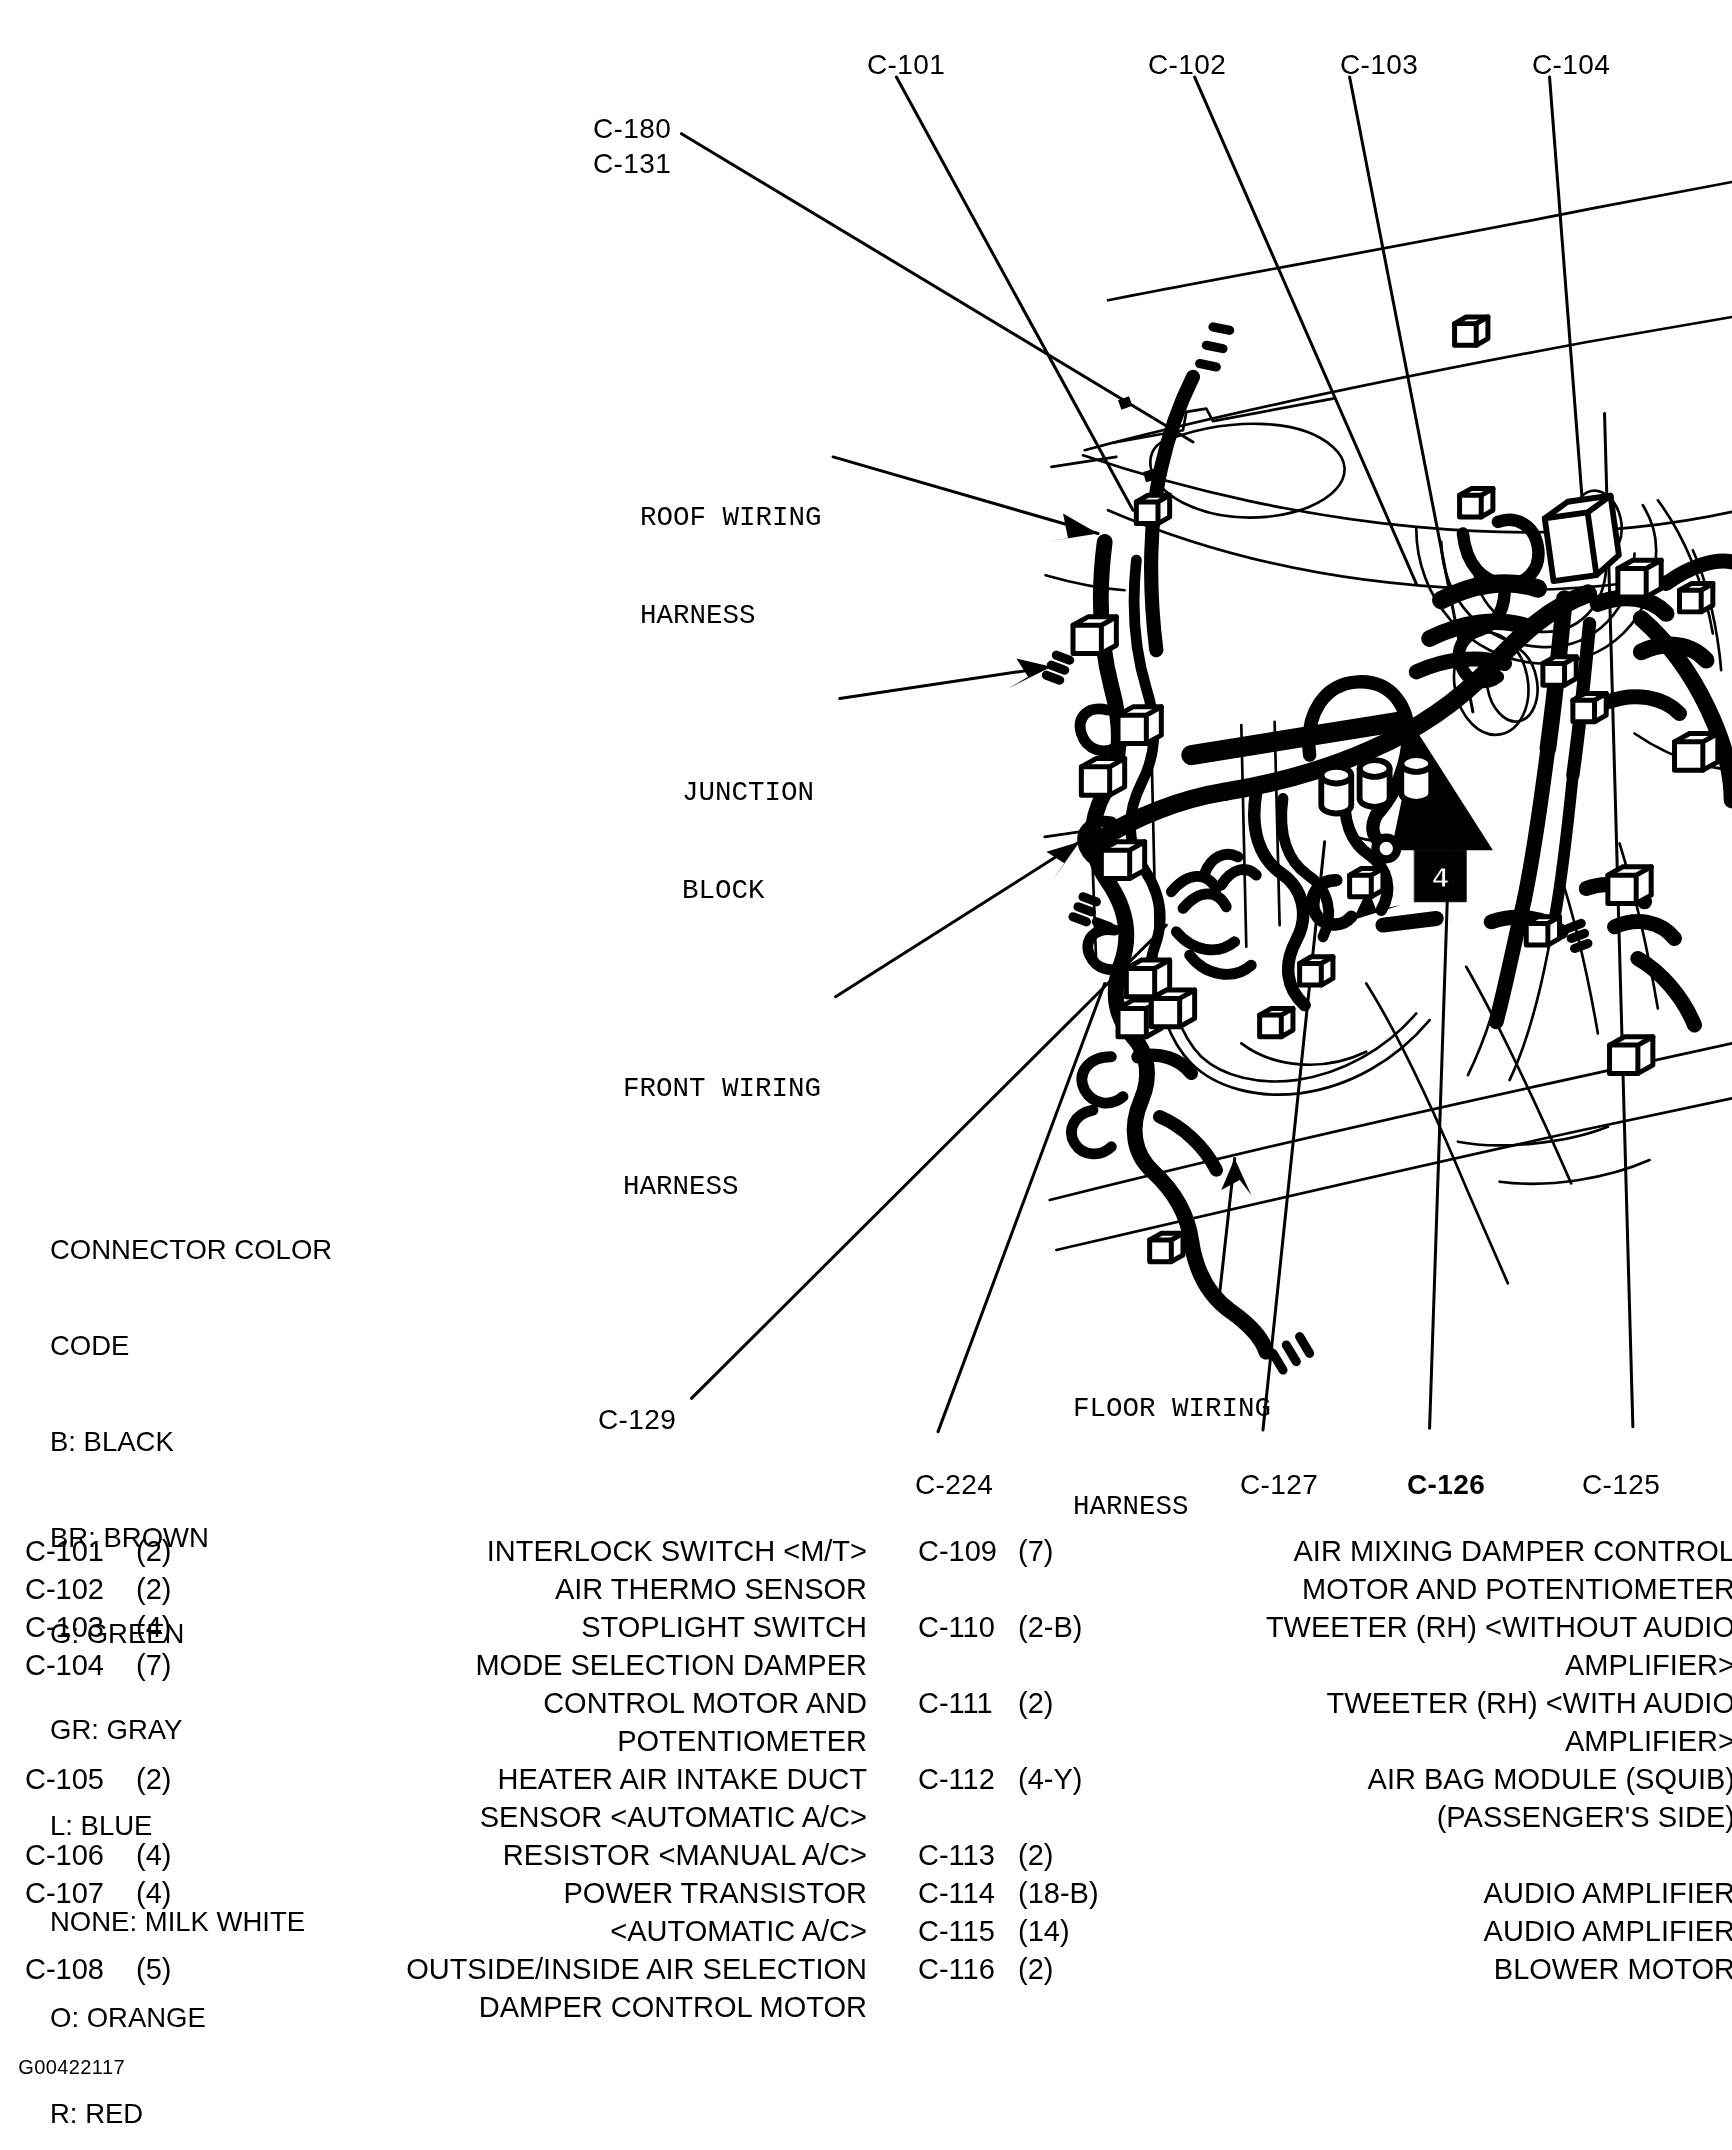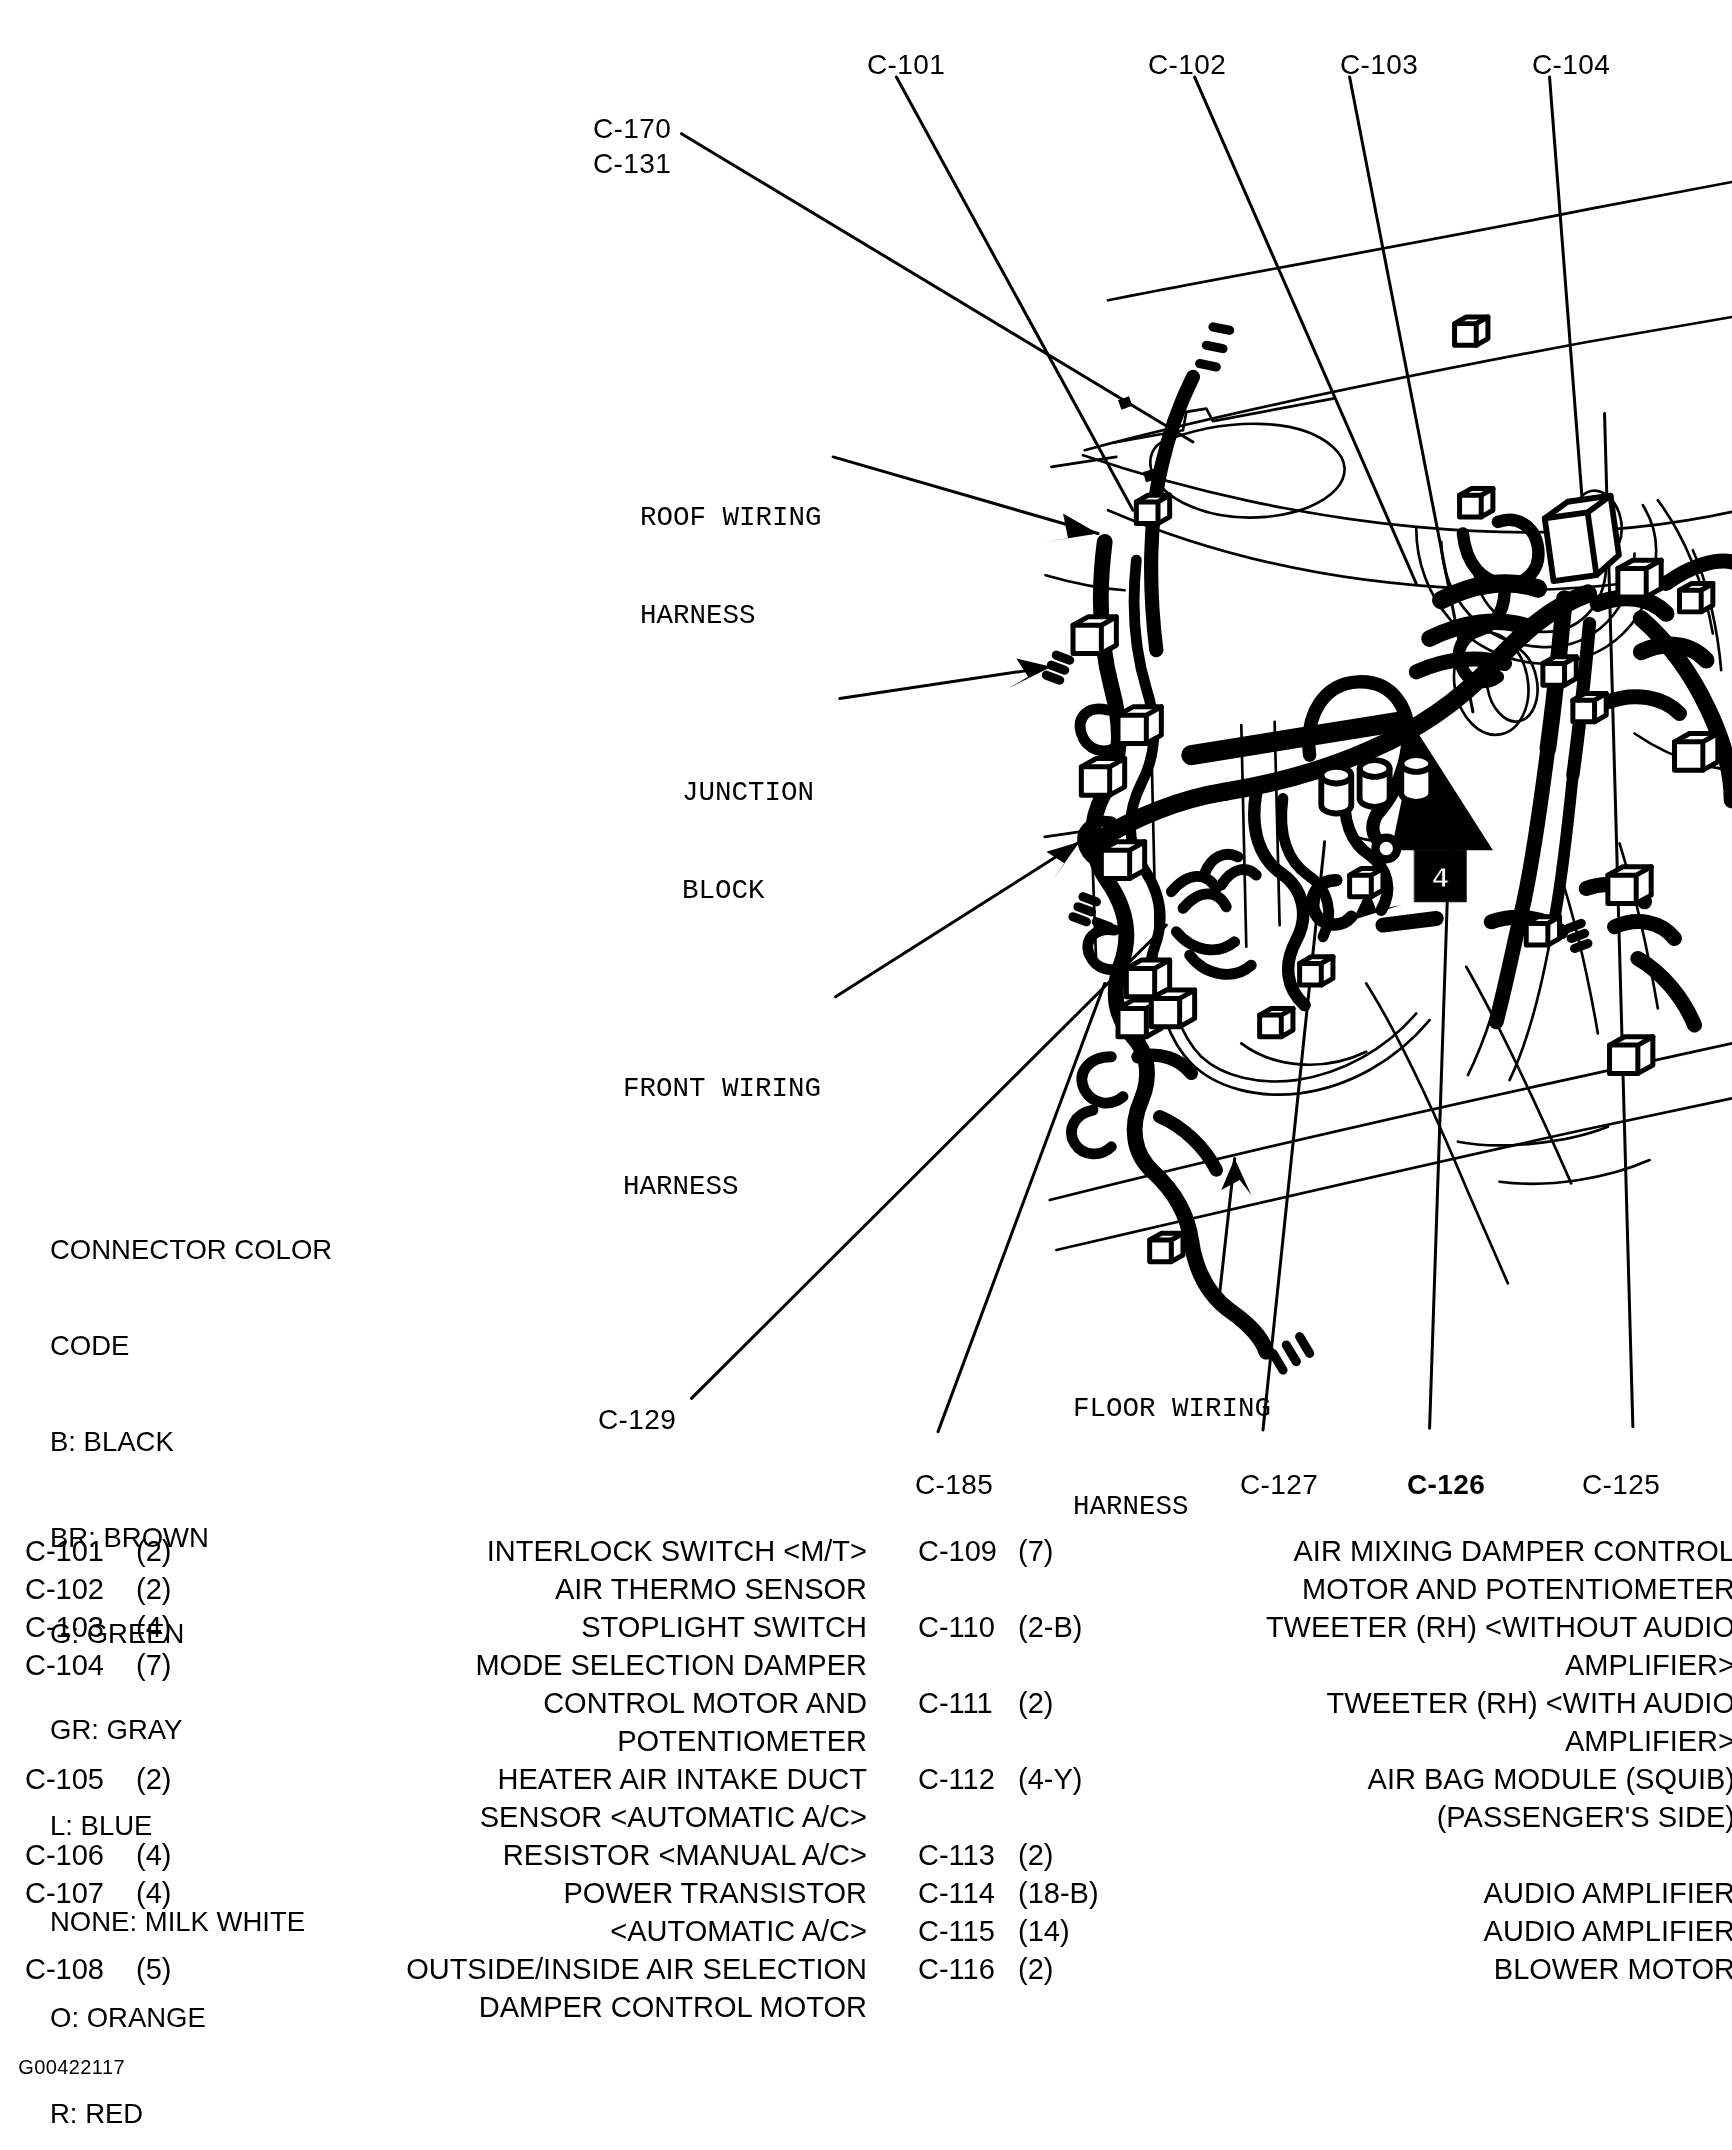--- a/index.html
+++ b/index.html
@@ -452,21 +452,21 @@
 
   </g>
 </svg>
 </div>
 
 <div class="callout" style="left:867px; top:48px;">C-101</div>
 <div class="callout" style="left:1148px; top:48px;">C-102</div>
 <div class="callout" style="left:1340px; top:48px;">C-103</div>
 <div class="callout" style="left:1532px; top:48px;">C-104</div>
 
-<div class="callout" style="left:593px; top:112px;">C-170</div>
+<div class="callout" style="left:593px; top:112px;">C-180</div>
 <div class="callout" style="left:593px; top:147px;">C-131</div>
 
 <div class="harness-label" style="left:640px; top:437px;">
   <div>ROOF WIRING</div>
   <div>HARNESS</div>
 </div>
 
 <div class="harness-label" style="left:682px; top:712px;">
   <div>JUNCTION</div>
   <div>BLOCK</div>
@@ -476,21 +476,21 @@
   <div>FRONT WIRING</div>
   <div>HARNESS</div>
 </div>
 
 <div class="harness-label" style="left:1073px; top:1328px;">
   <div>FLOOR WIRING</div>
   <div>HARNESS</div>
 </div>
 
 <div class="callout" style="left:598px; top:1403px;">C-129</div>
-<div class="callout" style="left:915px; top:1468px;">C-185</div>
+<div class="callout" style="left:915px; top:1468px;">C-224</div>
 <div class="callout" style="left:1240px; top:1468px;">C-127</div>
 <div class="callout" style="left:1407px; top:1468px;font-weight:bold;">C-126</div>
 <div class="callout" style="left:1582px; top:1468px;">C-125</div>
 
 <div id="color-code">
   <div>CONNECTOR COLOR</div>
   <div>CODE</div>
   <div>B: BLACK</div>
   <div>BR: BROWN</div>
   <div>G: GREEN</div>

